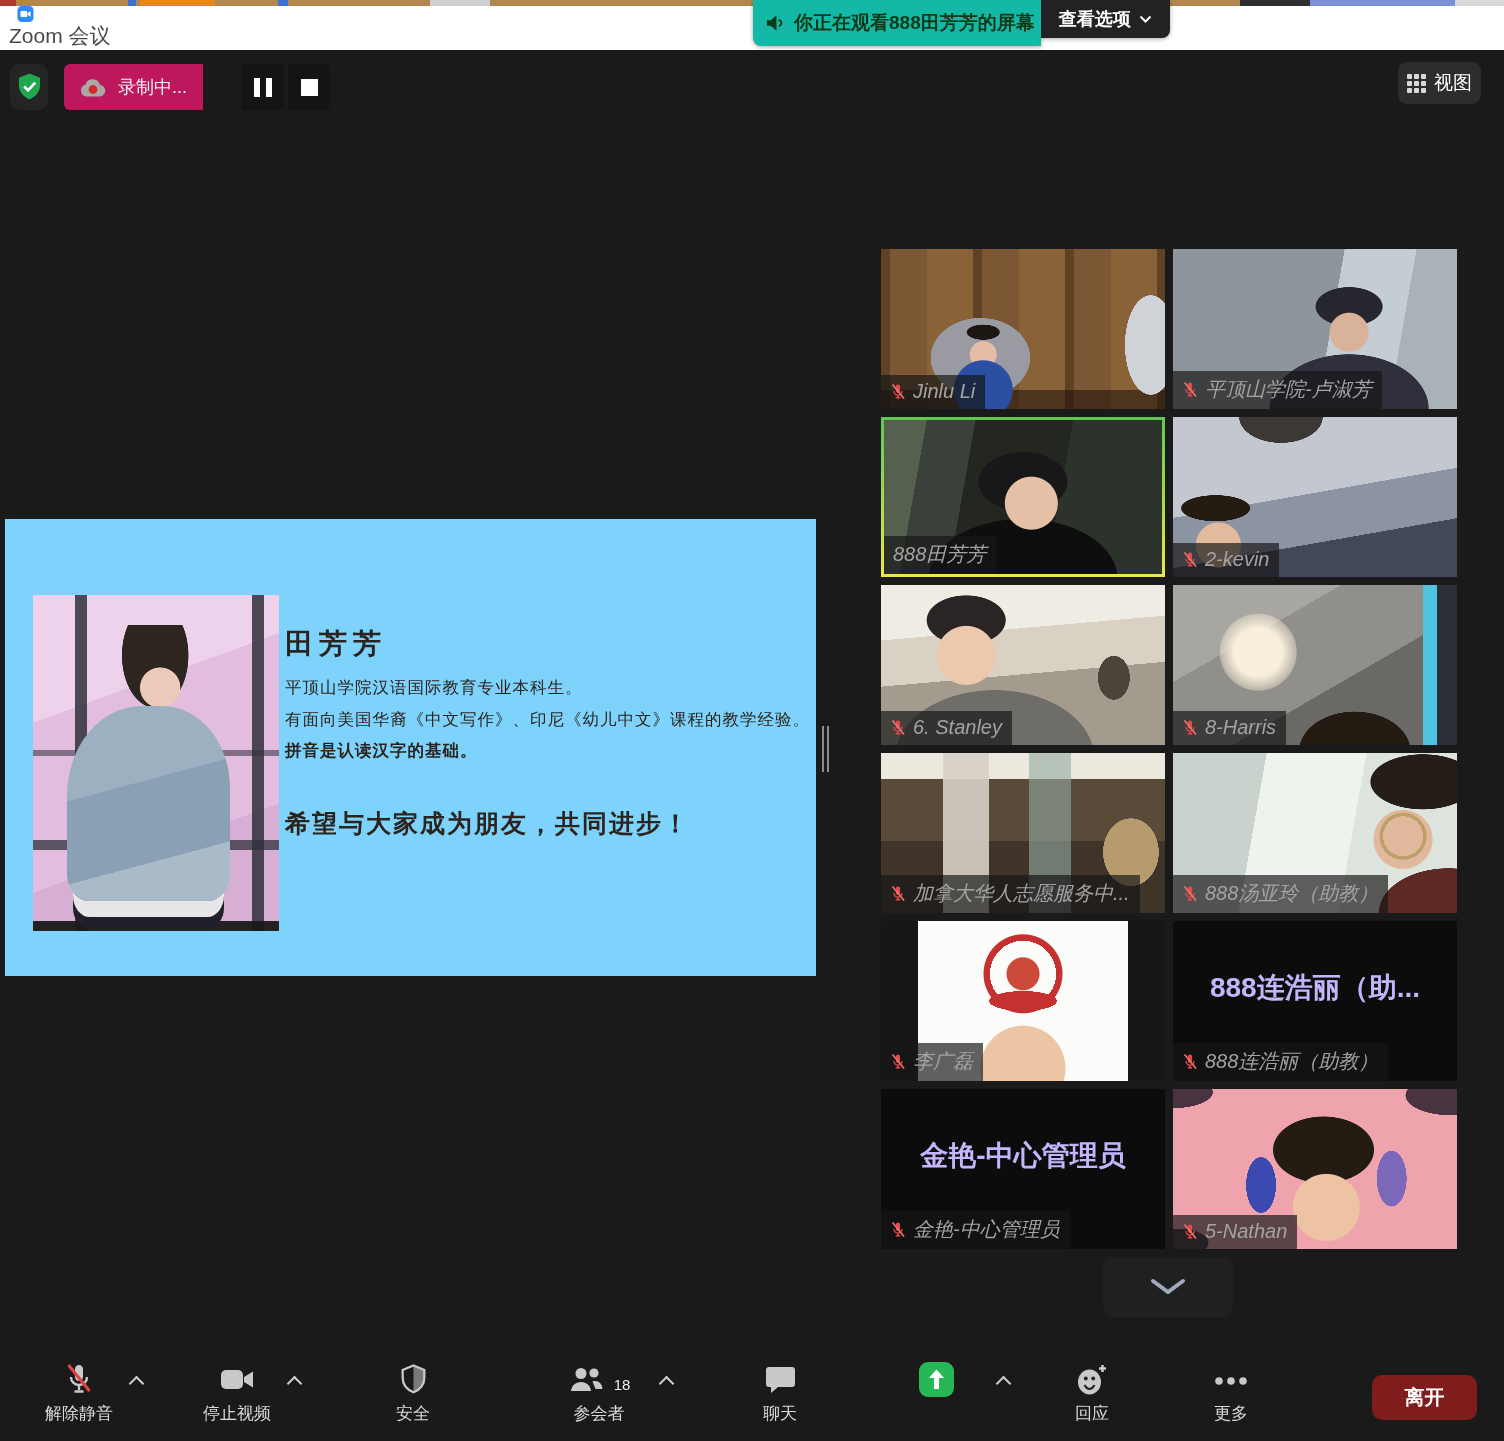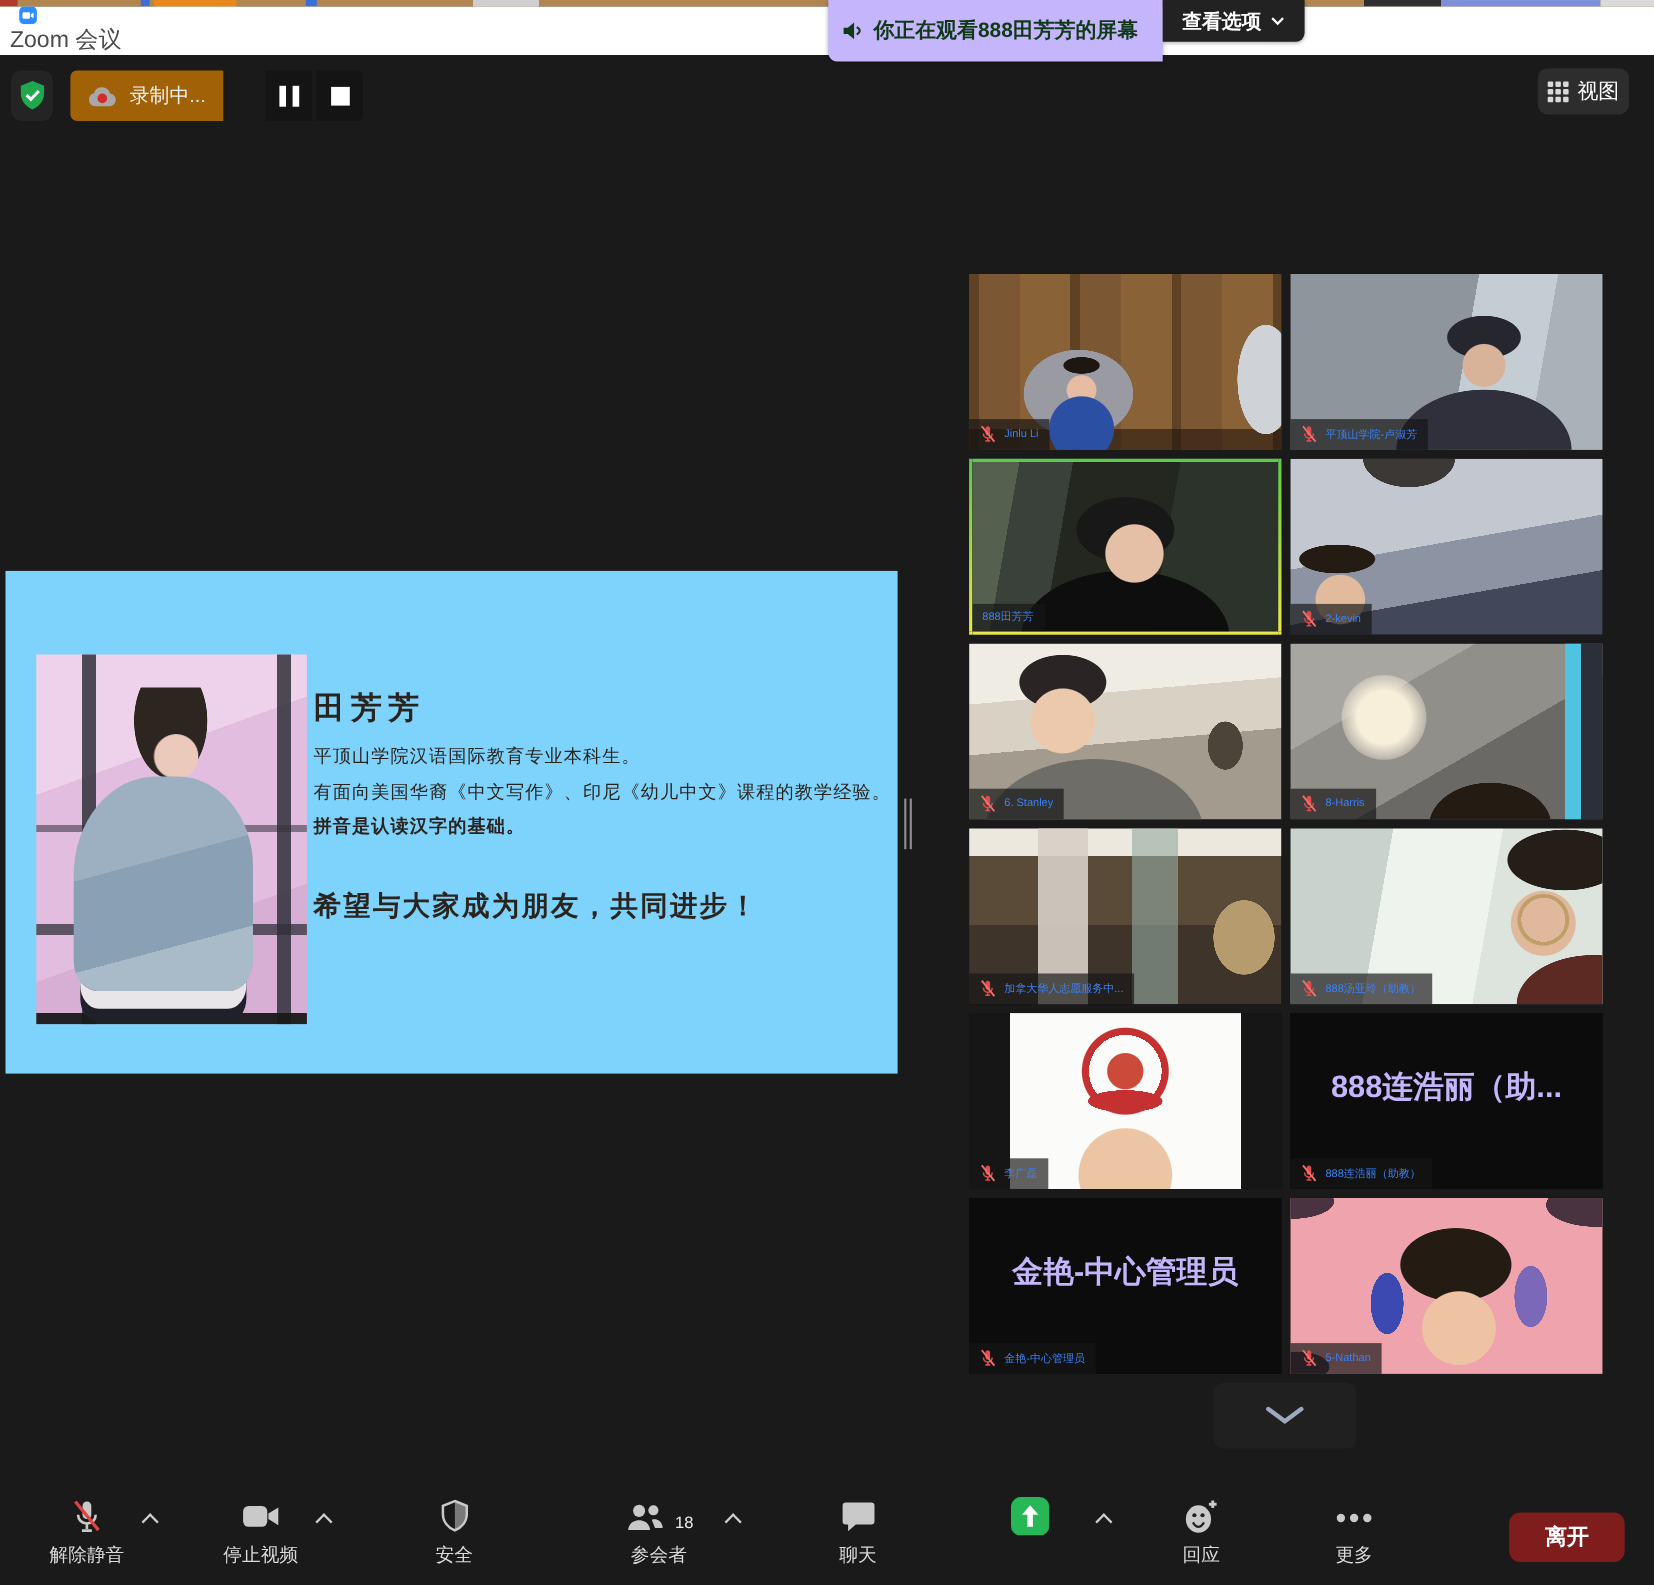--- a/index.html
+++ b/index.html
@@ -11,26 +11,26 @@
   .top-strip { position:absolute; top:0; left:0; width:1504px; height:6px; background:#b2864f; }
   .top-strip .seg { position:absolute; top:0; height:6px; }
 
   
   .titlebar { position:absolute; top:6px; left:0; width:1504px; height:44px; background:#ffffff; display:flex; align-items:flex-start;flex-direction:column; }
   .titlebar .zlogo { margin-left:12px; width:27px; height:27px; }
   .titlebar .ttext { margin-left:9px; font-size:21px; color:#4a4a4a; }
 
   
   .banner { position:absolute; top:0; left:753px; height:38px; display:flex; z-index:40; filter:drop-shadow(0 1px 2px rgba(0,0,0,.35)); }
-  .banner .green { display:flex; align-items:center; gap:8px; background:#c4b5fd; color:#103a17; font-weight:bold; font-size:19px; padding:0 22px 0 12px; border-radius:0 0 0 8px; height:56px; }
+  .banner .green { display:flex; align-items:center; gap:8px; background:#14b8a6; color:#103a17; font-weight:bold; font-size:19px; padding:0 6px 0 12px; border-radius:0 0 0 8px; height:46px; }
   .banner .opts { display:flex; align-items:center; gap:8px; background:#222222; color:#ffffff; font-weight:bold; font-size:18px; padding:0 18px; border-radius:0 0 8px 0; height:38px; cursor:pointer; }
 
   
   .shield-btn { position:absolute; left:10px; top:64px; width:38px; height:46px; background:#242424; border-radius:9px; display:flex; align-items:center; justify-content:center; }
-  .rec-pill { position:absolute; left:64px; top:64px; height:46px; background:#a16207; border-radius:6px 0 0 6px; display:flex; align-items:center; gap:9px; padding:0 16px 0 14px; }
+  .rec-pill { position:absolute; left:64px; top:64px; height:46px; background:#be185d; border-radius:6px 0 0 6px; display:flex; align-items:center; gap:9px; padding:0 16px 0 14px; }
   .rec-pill .rec-label { color:#f2f2f2; font-size:18px; }
   .rec-btn { position:absolute; top:64px; width:44px; height:46px; background:#141414; display:flex; align-items:center; justify-content:center; border-left:2px solid #1a1a1a; }
   .rec-btn.pause { left:240px; }
   .rec-btn.stop { left:286px; border-radius:0 6px 6px 0; }
   .pause-glyph { display:flex; gap:6px; }
   .pause-glyph i { display:block; width:6px; height:19px; background:#ffffff; }
   .stop-glyph { width:17px; height:17px; background:#ffffff; }
 
   
   .view-btn { position:absolute; left:1398px; top:62px; width:83px; height:42px; background:#2d2d2d; border-radius:9px; display:flex; align-items:center; justify-content:center; gap:8px; color:#fff; font-size:19px; cursor:pointer; }
@@ -59,21 +59,21 @@
 
   
   .divider { position:absolute; left:822px; top:726px; width:9px; height:46px; display:flex; gap:3px; cursor:col-resize; }
   .divider i { width:2px; height:46px; background:#8c8c8c; }
 
   
   .pgrid { position:absolute; left:881px; top:249px; width:576px; display:grid; grid-template-columns:284px 284px; gap:8px; }
   .tile { position:relative; width:284px; height:160px; background:#0d0d0d; overflow:hidden; cursor:pointer; }
   .tile.active { border:3px solid; border-image:linear-gradient(180deg,#5ec94e,#e9e94e) 1; }
   .vid { position:absolute; inset:0; }
-  .name-tag { position:absolute; left:0; bottom:0; max-width:97%; display:flex; align-items:center; gap:7px; background:rgba(22,22,22,.68); padding:5px 10px 6px 9px; color:#3b82f6; font-size:10px; white-space:nowrap; overflow:hidden; }
+  .name-tag { position:absolute; left:0; bottom:0; max-width:97%; display:flex; align-items:center; gap:7px; background:rgba(22,22,22,.68); padding:5px 10px 6px 9px; color:#a3a3a3; font-size:20px; white-space:nowrap; overflow:hidden;font-style:italic; }
   .center-text { position:absolute; left:0; right:0; top:42%; transform:translateY(-50%); text-align:center; color:#c4b5fd; font-size:28px; font-weight:bold; white-space:nowrap; }
 
   .scene-study .vid { background:
       radial-gradient(ellipse 26px 50px at 95% 60%, #cfd3d8 0 99%, transparent 100%),
       radial-gradient(circle at 36% 88%, #2b4fa3 0 29px, transparent 30px),
       radial-gradient(circle at 36% 66%, #e6bda4 0 13px, transparent 14px),
       radial-gradient(ellipse at 36% 52%, #1d1712 0 16px, transparent 17px),
       radial-gradient(ellipse 50px 40px at 35% 68%, #9a9aa2 0 99%, transparent 100%),
       linear-gradient(0deg, rgba(25,15,8,.55) 0 12%, transparent 12%),
       repeating-linear-gradient(90deg, #5f4124 0 9px, #7c5733 9px 46px, #8a6238 46px 92px),

